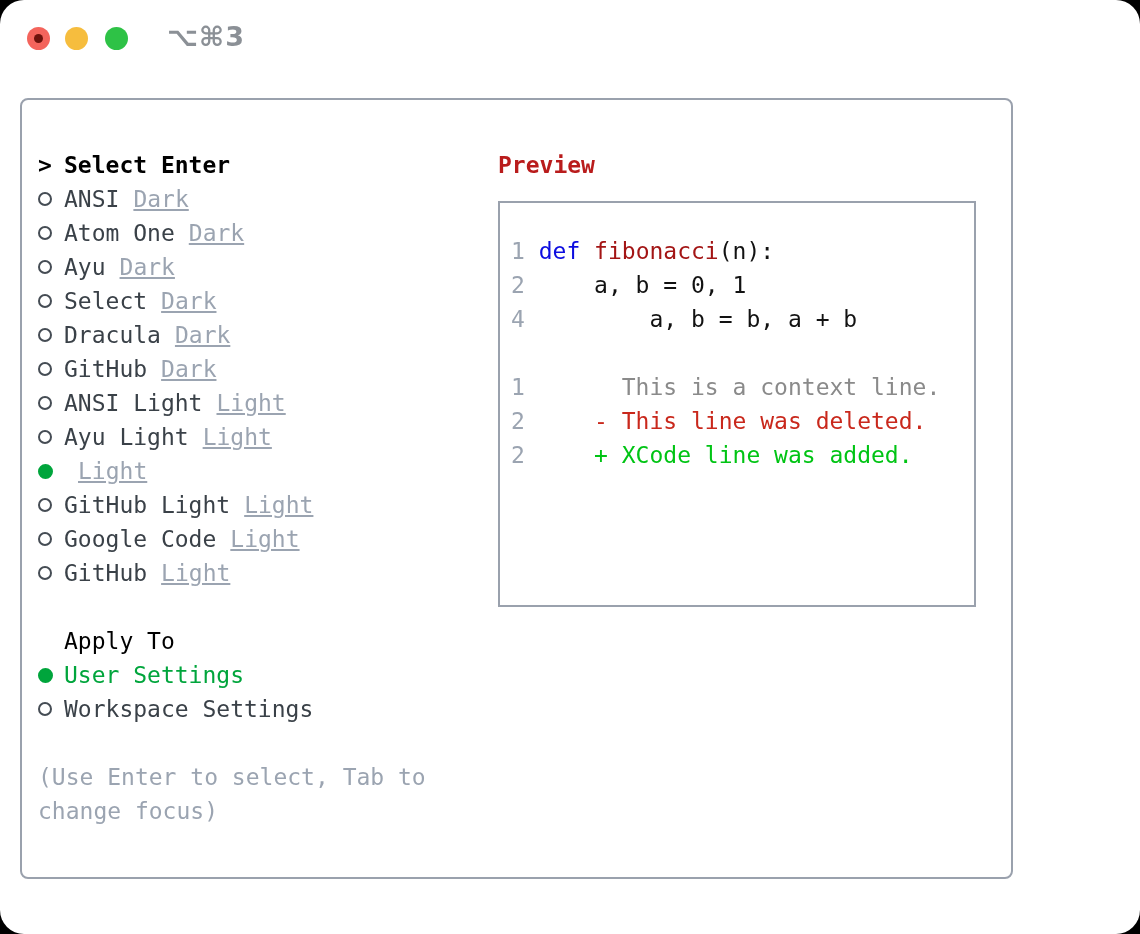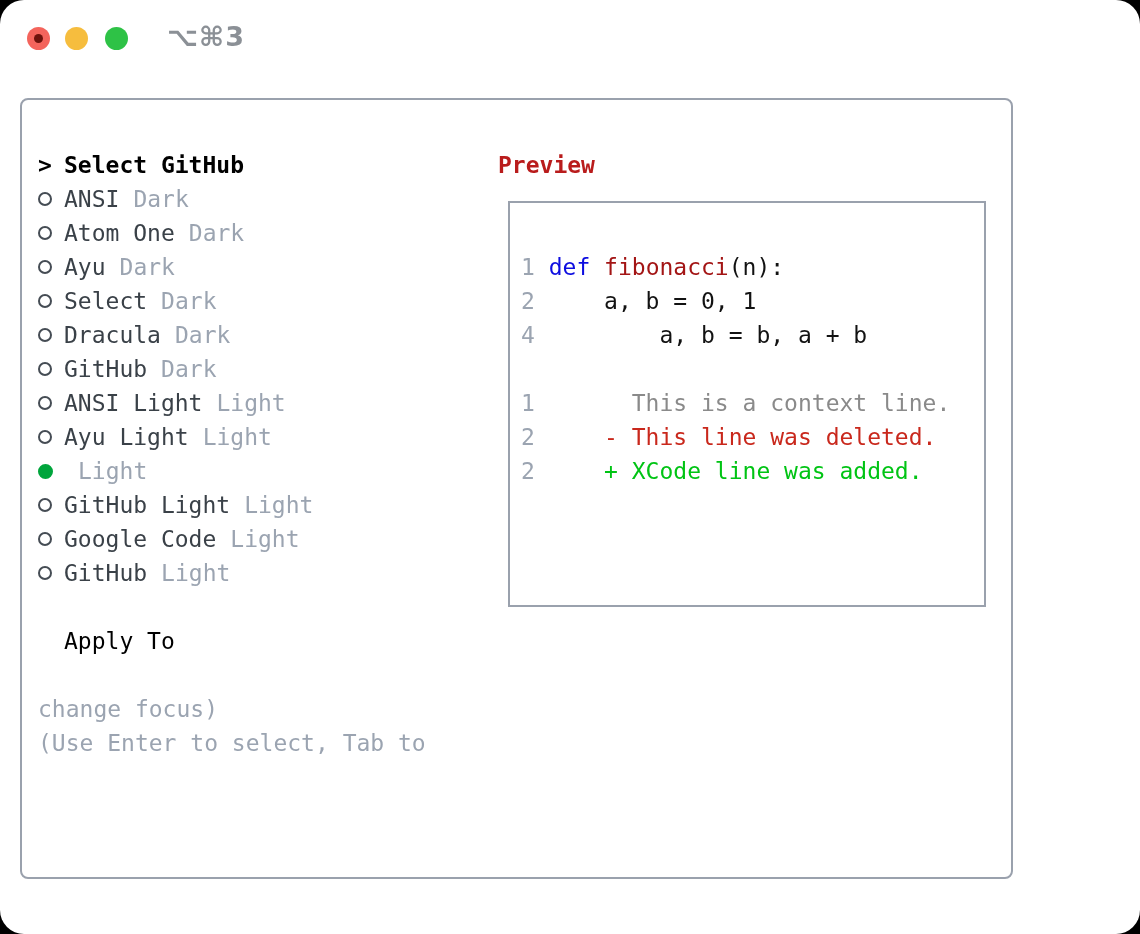--- a/index.html
+++ b/index.html
@@ -31,27 +31,27 @@
   .row{display:flex;align-items:center;height:34px;white-space:pre;}
   .spacer{height:34px;}
   .bullet{width:26px;display:flex;align-items:center;flex:0 0 26px;}
   .ring{width:14px;height:14px;border:2px solid var(--ring-gray);border-radius:50%;box-sizing:border-box;}
   .ring.sel{background:var(--accent-green);border-color:var(--accent-green);width:15px;height:15px;}
   .prompt{color:#000;font-weight:bold;}
   .htext{color:#000;font-weight:bold;}
   .htext2{color:#000;}
   .iname{color:var(--item-gray);}
   .iname.sel{color:var(--accent-green);}
-  .variant{color:var(--muted-gray);margin-left:14px;}
+  .variant{color:var(--muted-gray);margin-left:14px;text-decoration:underline;}
   .hint{height:34px;line-height:34px;color:var(--muted-gray);white-space:pre;}
   
   .right{position:absolute;left:476px;top:48px;width:500px;font-size:23px;}
   .pheader{color:#b91c1c;font-weight:bold;height:34px;line-height:34px;}
-  .pbox{margin-top:19px;margin-left:10px;width:478px;height:406px;box-sizing:border-box;
-        border:2px solid var(--panel-border);padding:47px 0 0 11px;overflow:hidden;}
+  .pbox{margin-top:19px;width:478px;height:406px;box-sizing:border-box;
+        border:2px solid var(--panel-border);padding:31px 0 0 11px;overflow:hidden;}
   .pline{height:34px;line-height:34px;white-space:pre;color:var(--code-black);}
   .lnum{display:inline-block;width:2ch;color:var(--muted-gray);}
   .tok-kw{color:var(--keyword-blue);}
   .tok-fn{color:var(--function-red);}
   .tok-ctx{color:var(--context-gray);}
   .tok-del{color:var(--diff-del-red);}
   .tok-add{color:var(--diff-add-green);}
 </style>
 </head>
 <body>
@@ -66,21 +66,21 @@
       <span class="tl yellow"></span>
       <span class="tl green"></span>
       <span class="wtitle">⌥⌘3</span>
     </div>
 
     <div class="panel">
 
       <div class="left">
         <div class="row">
           <span class="bullet prompt">&gt;</span>
-          <span class="htext">Select GitHub</span>
+          <span class="htext">Select Enter</span>
         </div>
 
         <div id="theme-list">
             <div class="row"><span class="bullet"><span class="ring"></span></span><span class="iname">ANSI</span><span class="variant">Dark</span></div>
             <div class="row"><span class="bullet"><span class="ring"></span></span><span class="iname">Atom One</span><span class="variant">Dark</span></div>
             <div class="row"><span class="bullet"><span class="ring"></span></span><span class="iname">Ayu</span><span class="variant">Dark</span></div>
             <div class="row"><span class="bullet"><span class="ring"></span></span><span class="iname">Select</span><span class="variant">Dark</span></div>
             <div class="row"><span class="bullet"><span class="ring"></span></span><span class="iname">Dracula</span><span class="variant">Dark</span></div>
             <div class="row"><span class="bullet"><span class="ring"></span></span><span class="iname">GitHub</span><span class="variant">Dark</span></div>
             <div class="row"><span class="bullet"><span class="ring"></span></span><span class="iname">ANSI Light</span><span class="variant">Light</span></div>
@@ -91,25 +91,29 @@
             <div class="row"><span class="bullet"><span class="ring"></span></span><span class="iname">GitHub</span><span class="variant">Light</span></div>
           </div>
 
         <div class="spacer"></div>
 
         <div class="row">
           <span class="bullet"></span>
           <span class="htext2">Apply To</span>
         </div>
 
+        <div id="apply-list">
+            <div class="row"><span class="bullet"><span class="ring sel"></span></span><span class="iname sel">User Settings</span></div>
+            <div class="row"><span class="bullet"><span class="ring"></span></span><span class="iname">Workspace Settings</span></div>
+          </div>
 
         <div class="spacer"></div>
 
+        <div class="hint">(Use Enter to select, Tab to</div>
         <div class="hint">change focus)</div>
-        <div class="hint">(Use Enter to select, Tab to</div>
       </div>
 
       <div class="right">
         <div class="pheader">Preview</div>
         <div class="pbox" id="preview-box">
             <div class="pline"><span class="lnum">1</span><span class="tok-kw">def</span><span> </span><span class="tok-fn">fibonacci</span><span>(n):</span></div>
             <div class="pline"><span class="lnum">2</span><span>    a, b = 0, 1</span></div>
             <div class="pline"><span class="lnum">4</span><span>        a, b = b, a + b</span></div>
             <div class="pline"><span class="lnum"></span></div>
             <div class="pline"><span class="lnum">1</span><span class="tok-ctx">      This is a context line.</span></div>

